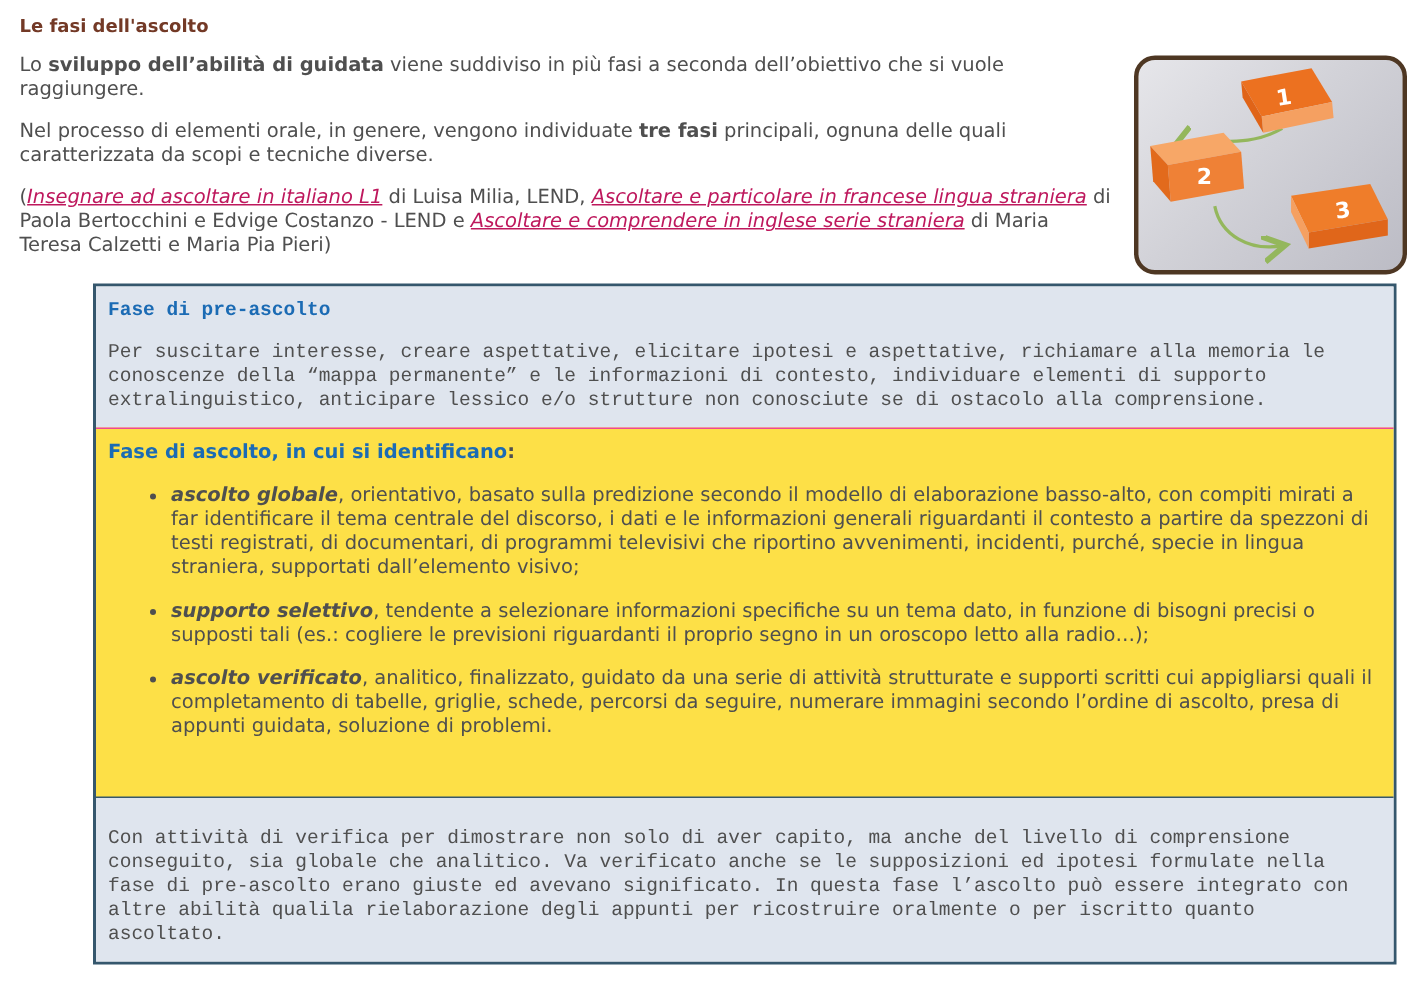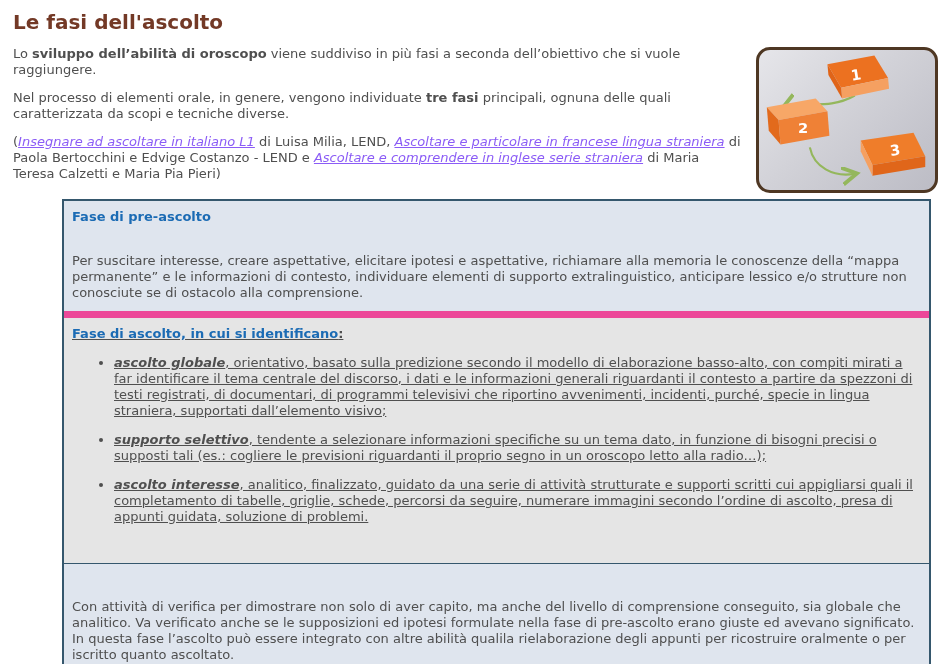--- a/index.html
+++ b/index.html
@@ -5,49 +5,49 @@
   * { box-sizing: border-box; }
   html,body { margin:0; padding:0; background:#ffffff; }
   body {
     width:948px; height:664px; overflow:hidden;
     font-family:"DejaVu Sans","Liberation Sans",sans-serif;
     font-size:13px; color:#4f4f4f;
   }
   .page { padding:8px 10px 0 13px; }
 
   .page-title {
-    font-size:20px; font-weight:bold; color:#733926;
+    font-size:12px; font-weight:bold; color:#733926;
     margin:2px 0 0 0;
   }
 
   p { margin:12px 0; line-height:16px; }
 
   
   .figure {
     float:right; width:182px; height:146px;
     border:3px solid #4e3723; border-radius:14px;
     margin:13px 0 6px 14px; overflow:hidden;
     background:linear-gradient(135deg,#e6e6ea 0%,#d2d2d8 45%,#bcbcc5 100%);
   }
   .figure svg { display:block; }
 
-  a.doc-link { color:#8b5cf6; font-style:italic; text-decoration:underline; cursor:pointer; }
+  a.doc-link { color:#be185d; font-style:italic; text-decoration:underline; cursor:pointer; }
 
   
   .phases {
     clear:both;
     width:869px; margin:14px 0 0 49px;
     border:2px solid #35576d;
   }
   .phase { padding:7px 10px 10px 8px; }
-  .phase-pre, .phase-post { background:#dfe5ee; }
-  .phase-during { background:#e5e5e5; border-top:7px solid #ec4899; border-bottom:1px solid #35576d;text-decoration:underline; }
+  .phase-pre, .phase-post { background:#dfe5ee;font-family:Liberation Mono, monospace; }
+  .phase-during { background:#fde047; border-top:1px solid #ec4899; border-bottom:1px solid #35576d; }
   .phase-header { color:#1b6bb4; font-weight:bold; line-height:17px; }
   .phase-header .colon { color:#4f4f4f; }
-  .phase-body { margin-top:28px; line-height:16px; }
+  .phase-body { margin-top:12px; line-height:16px; }
   .phase ul { margin:13px 0 28px 0; padding-left:42px; }
   .phase li { margin-bottom:13px; line-height:16px; }
   .term { font-weight:bold; font-style:italic; }
   .closing { line-height:16px; }
 </style>
 </head>
 <body>
 
 <div class="page">
 
@@ -81,40 +81,40 @@
 
       <g>
         <polygon points="104,92 158,84 170,108 116,117" fill="#ef7d2a"></polygon>
         <polygon points="116,117 170,108 170,119 116,128" fill="#e0661a"></polygon>
         <polygon points="104,92 116,117 116,128 104,103" fill="#f5a061"></polygon>
         <text x="140" y="107" transform="rotate(-8 140 107)" fill="#ffffff" font-size="15" font-weight="bold" text-anchor="middle">3</text>
       </g>
     </svg>
   </div>
 
-  <p><span>Lo </span><b>sviluppo dell’abilità di oroscopo</b><span> viene suddiviso in più fasi a seconda dell’obiettivo che si vuole raggiungere.</span></p>
+  <p><span>Lo </span><b>sviluppo dell’abilità di guidata</b><span> viene suddiviso in più fasi a seconda dell’obiettivo che si vuole raggiungere.</span></p>
 
 
   <p><span>Nel processo di elementi orale, in genere, vengono individuate </span><b>tre fasi</b><span> principali, ognuna delle quali caratterizzata da scopi e tecniche diverse.</span></p>
 
   <p><span>(</span><a class="doc-link">Insegnare ad ascoltare in italiano L1</a><span>  di Luisa Milia, LEND,  </span><a class="doc-link">Ascoltare e particolare in francese lingua straniera</a><span> di Paola Bertocchini e Edvige Costanzo - LEND e </span><a class="doc-link">Ascoltare e comprendere in inglese serie straniera</a><span> di Maria Teresa Calzetti e Maria Pia Pieri)</span></p>
 
   <div class="phases">
 
     <div class="phase phase-pre">
       <div class="phase-header">Fase di pre-ascolto</div>
       <div class="phase-body">Per suscitare interesse, creare aspettative, elicitare ipotesi e aspettative, richiamare alla memoria le conoscenze della “mappa permanente” e le informazioni di contesto, individuare elementi di supporto extralinguistico, anticipare lessico e/o strutture non conosciute se di ostacolo alla comprensione.</div>
     </div>
 
     <div class="phase phase-during">
       <div class="phase-header"><span>Fase di ascolto, in cui si identificano</span><span class="colon">:</span></div>
       <ul>
         <li><span class="term">ascolto globale</span><span>, orientativo, basato sulla predizione secondo il modello di elaborazione basso-alto, con compiti mirati a far identificare il tema centrale del discorso, i dati e le informazioni generali riguardanti il contesto a partire da spezzoni di testi registrati, di documentari, di programmi televisivi che riportino avvenimenti, incidenti, purché, specie in lingua straniera, supportati dall’elemento visivo;</span></li>
         <li><span class="term">supporto selettivo</span><span>, tendente a selezionare informazioni specifiche su un tema dato, in funzione di bisogni precisi o supposti tali (es.: cogliere le previsioni riguardanti il proprio segno in un oroscopo letto alla radio…);</span></li>
-        <li><span class="term">ascolto interesse</span><span>, analitico, finalizzato, guidato da una serie di attività strutturate e supporti scritti cui appigliarsi quali il completamento di tabelle, griglie, schede, percorsi da seguire, numerare immagini secondo l’ordine di ascolto, presa di appunti guidata, soluzione di problemi.</span></li>
+        <li><span class="term">ascolto verificato</span><span>, analitico, finalizzato, guidato da una serie di attività strutturate e supporti scritti cui appigliarsi quali il completamento di tabelle, griglie, schede, percorsi da seguire, numerare immagini secondo l’ordine di ascolto, presa di appunti guidata, soluzione di problemi.</span></li>
       </ul>
     </div>
 
     <div class="phase phase-post">
       <div class="phase-body">Con attività di verifica per dimostrare non solo di aver capito, ma anche del livello di comprensione conseguito, sia globale che analitico. Va verificato anche se le supposizioni ed ipotesi formulate nella fase di pre-ascolto erano giuste ed avevano significato. In questa fase l’ascolto può essere integrato con altre abilità qualila rielaborazione degli appunti per ricostruire oralmente o per iscritto quanto ascoltato.</div>
 
     </div>
 
   </div>
 

